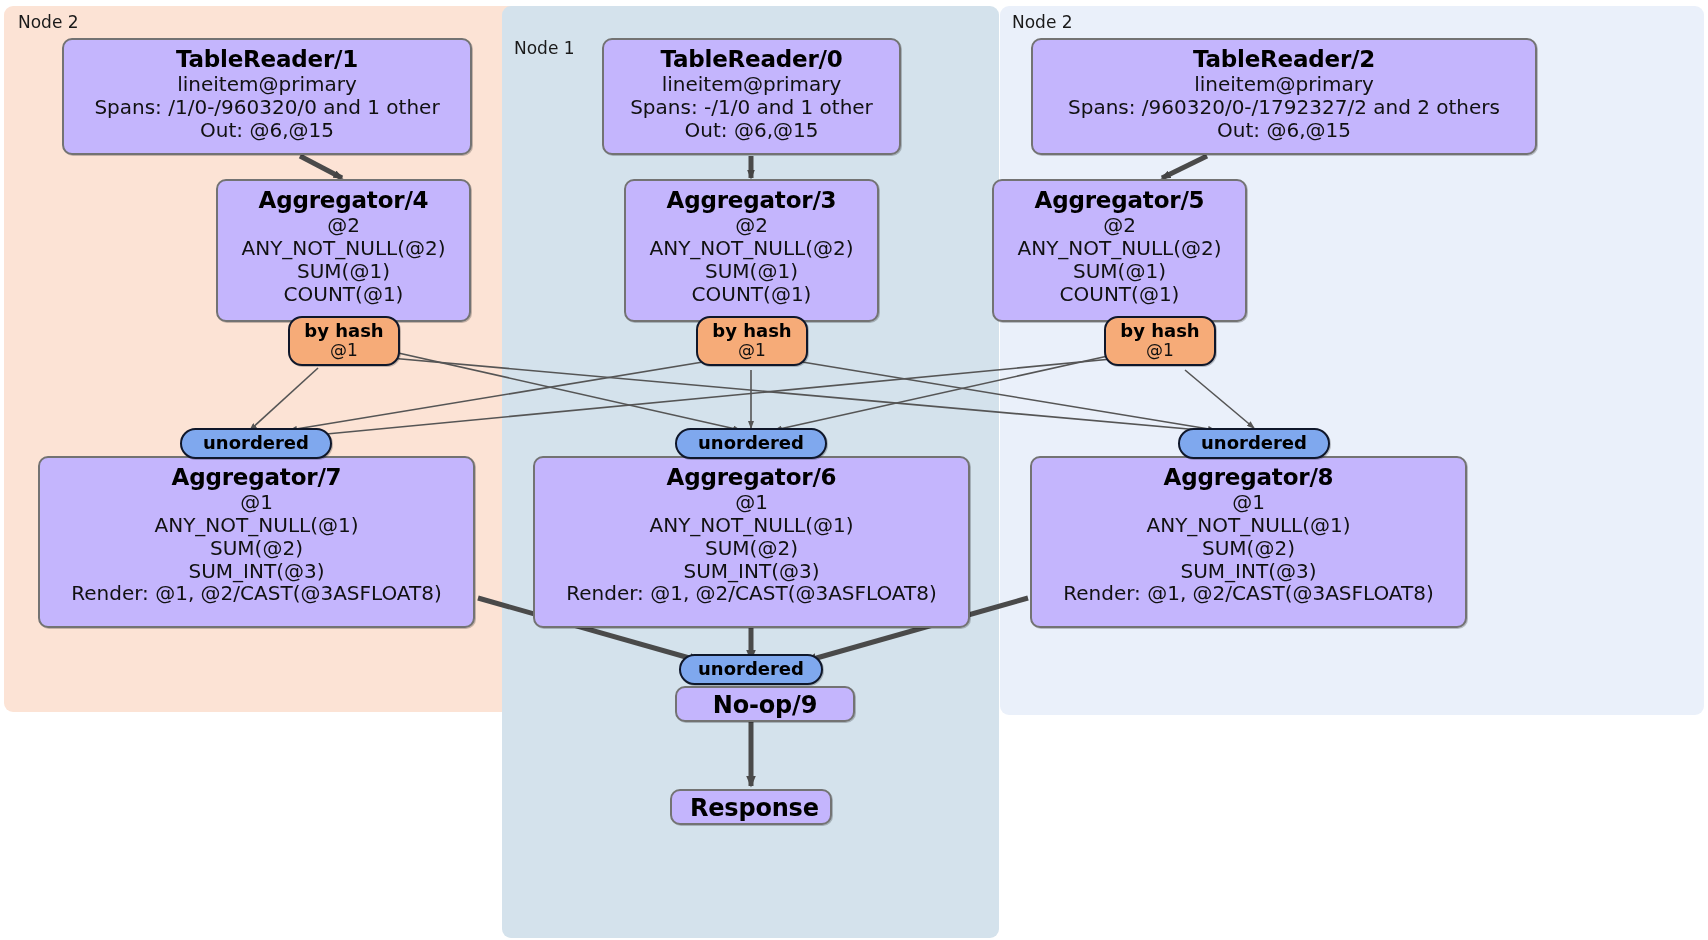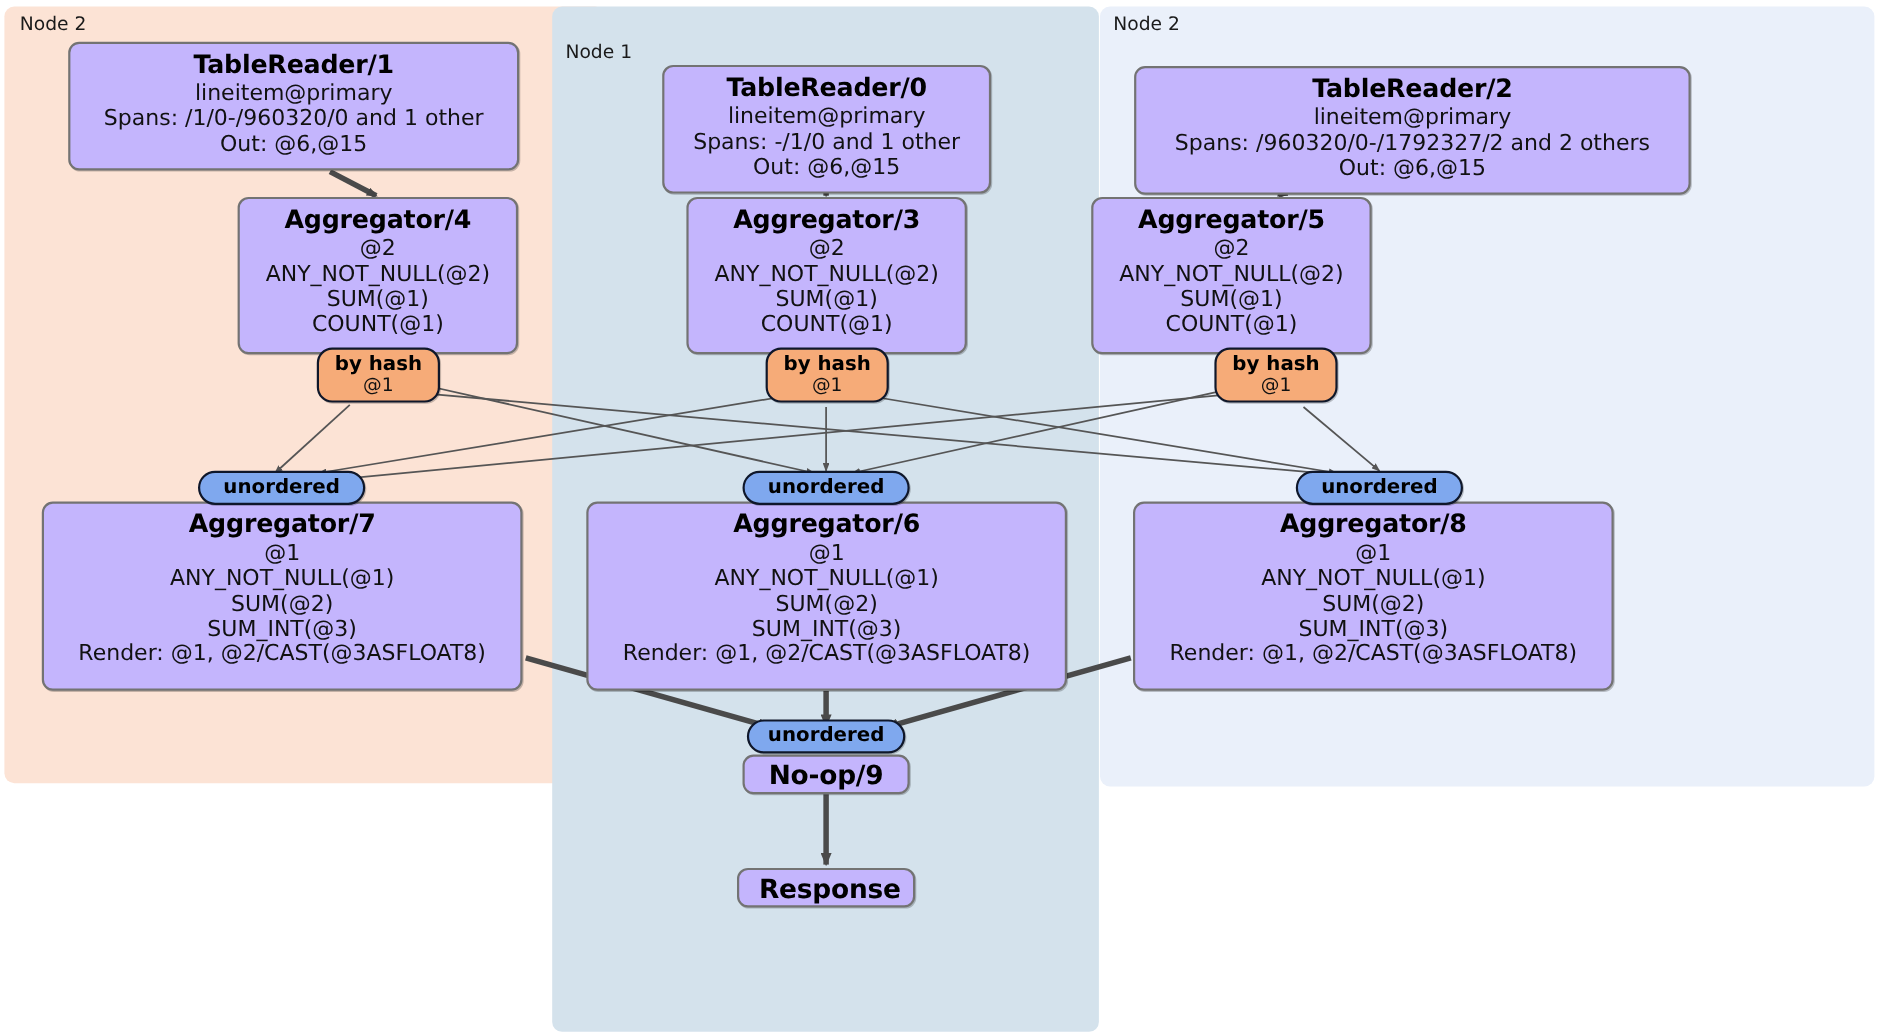--- a/index.html
+++ b/index.html
@@ -144,28 +144,28 @@
     <path d="M751,722 L751,786" stroke="#4a4a4a" stroke-width="5" fill="none" marker-end="url(#ah-big)"></path>
   </svg>
 
   <div class="proc" style="left:62px; top:38px; width:410px; height:117px;">
     <div class="title">TableReader/1</div>
     <div class="line">lineitem@primary</div>
     <div class="line">Spans: /1/0-/960320/0 and 1 other</div>
     <div class="line">Out: @6,@15</div>
   </div>
 
-  <div class="proc" style="left:602px; top:38px; width:299px; height:117px;margin-top:21px;">
+  <div class="proc" style="left:602px; top:38px; width:299px; height:117px;">
     <div class="title">TableReader/0</div>
     <div class="line">lineitem@primary</div>
     <div class="line">Spans: -/1/0 and 1 other</div>
     <div class="line">Out: @6,@15</div>
   </div>
 
-  <div class="proc" style="left:1031px; top:38px; width:506px; height:117px;margin-top:22px;">
+  <div class="proc" style="left:1031px; top:38px; width:506px; height:117px;">
     <div class="title">TableReader/2</div>
     <div class="line">lineitem@primary</div>
     <div class="line">Spans: /960320/0-/1792327/2 and 2 others</div>
     <div class="line">Out: @6,@15</div>
   </div>
 
   <div class="proc" style="left:216px; top:179px; width:255px; height:143px;">
     <div class="title">Aggregator/4</div>
     <div class="line">@2</div>
     <div class="line">ANY_NOT_NULL(@2)</div>
@@ -240,21 +240,21 @@
     <div class="line">ANY_NOT_NULL(@1)</div>
     <div class="line">SUM(@2)</div>
     <div class="line">SUM_INT(@3)</div>
     <div class="line">Render: @1, @2/CAST(@3ASFLOAT8)</div>
   </div>
 
   <div class="pill unord" style="left:679px; top:654px; width:144px;">
     <div class="plabel">unordered</div>
   </div>
 
-  <div class="proc small" style="left:675px; top:686px; width:152px; height:36px;">
+  <div class="proc small" style="left:675px; top:686px; width:180px; height:36px;">
     <div class="title">No-op/9</div>
   </div>
 
   <div class="proc small" style="left:670px; top:789px; width:162px; height:36px;">
     <div class="title">Response</div>
   </div>
 
 </div>
 
 </body></html>

